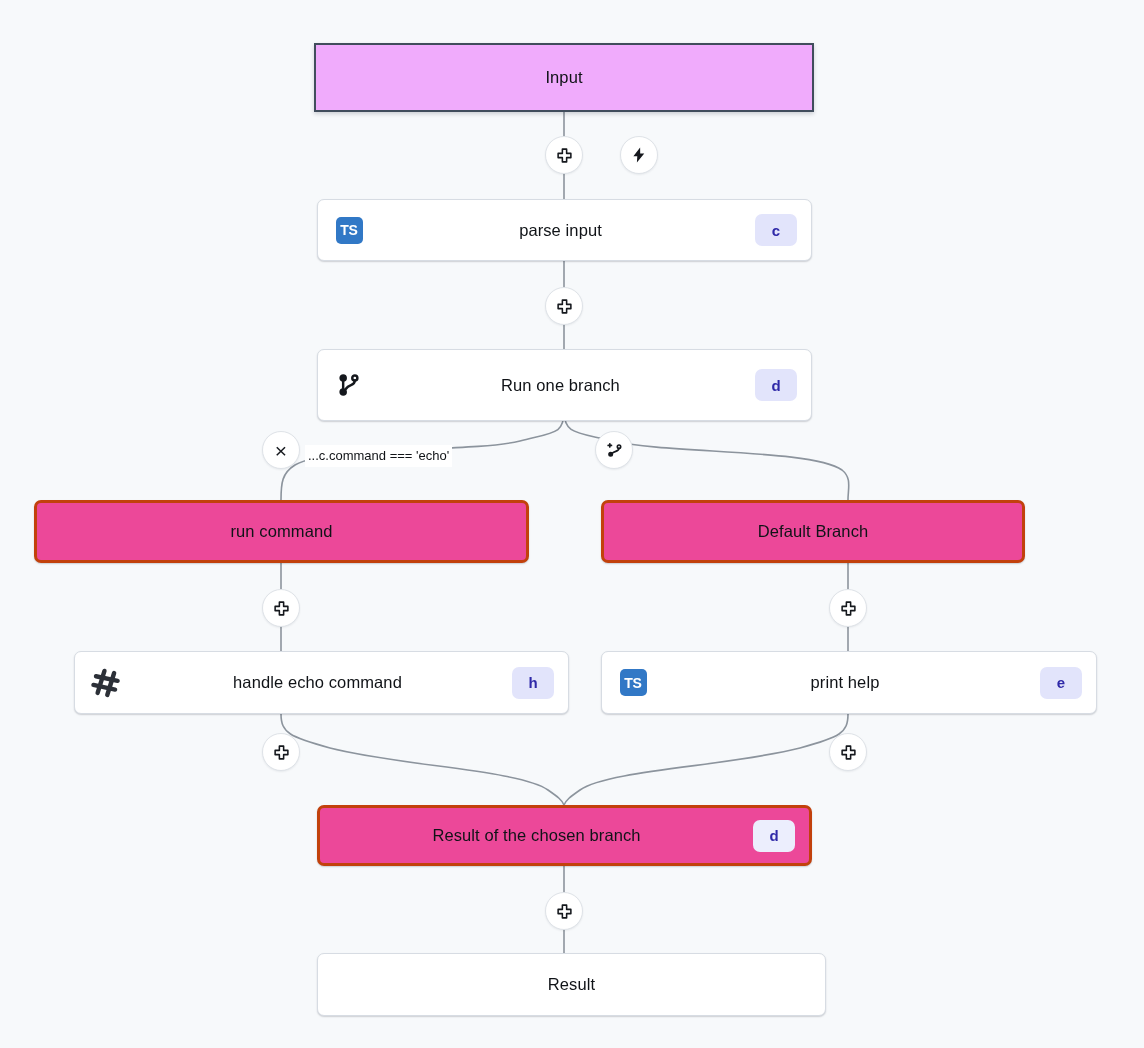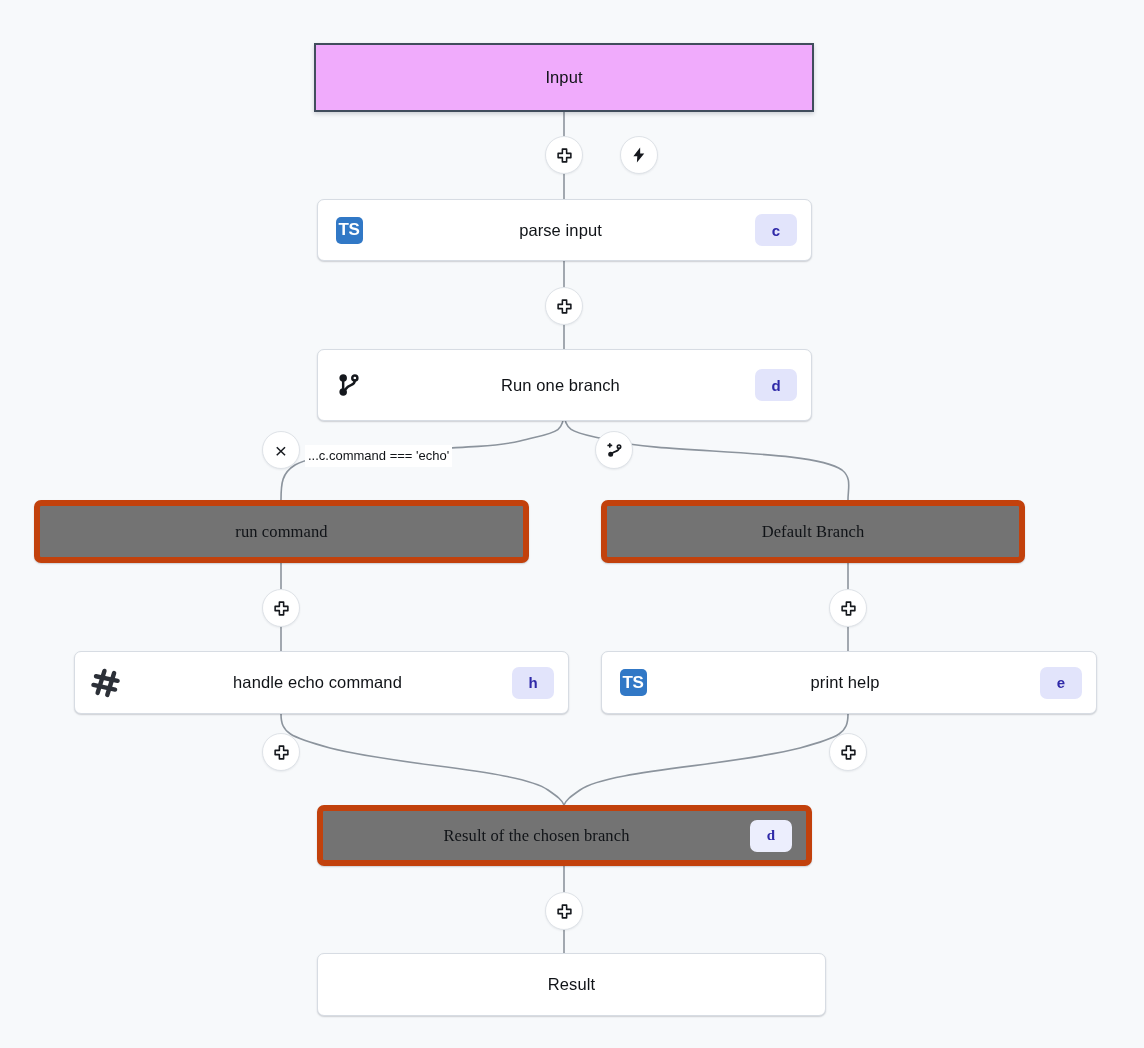--- a/index.html
+++ b/index.html
@@ -39,23 +39,22 @@
     letter-spacing: .1px;
   }
 
   
   .node-white {
     background: #ffffff;
     border: 1px solid #d7dce3;
   }
   
   .node-gray {
-    background: #737373;
-    border: 6px solid #c2410c;
-    font-family: Liberation Serif, serif;
+    background: #ec4899;
+    border: 3px solid #c2410c;
   }
   
   .node-selected {
     background: #f0abfc;
     border: 2.5px solid #414d5c;
     border-radius: 0;
     box-shadow: 0 2px 4px rgba(16,24,40,0.18);
   }
   .node-plainwhite {
     background: #ffffff;
@@ -69,21 +68,21 @@
     flex: 0 0 34px;
     display: flex;
     align-items: center;
     justify-content: center;
   }
   .ts-icon {
     width: 27px; height: 27px;
     border-radius: 5px;
     background: #3178c6;
     color: #ffffff;
-    font-size: 17px;
+    font-size: 14px;
     font-weight: bold;
     display: flex;
     align-items: center;
     justify-content: center;
     letter-spacing: -0.3px;
   }
 
   
   .badge {
     flex: 0 0 auto;

